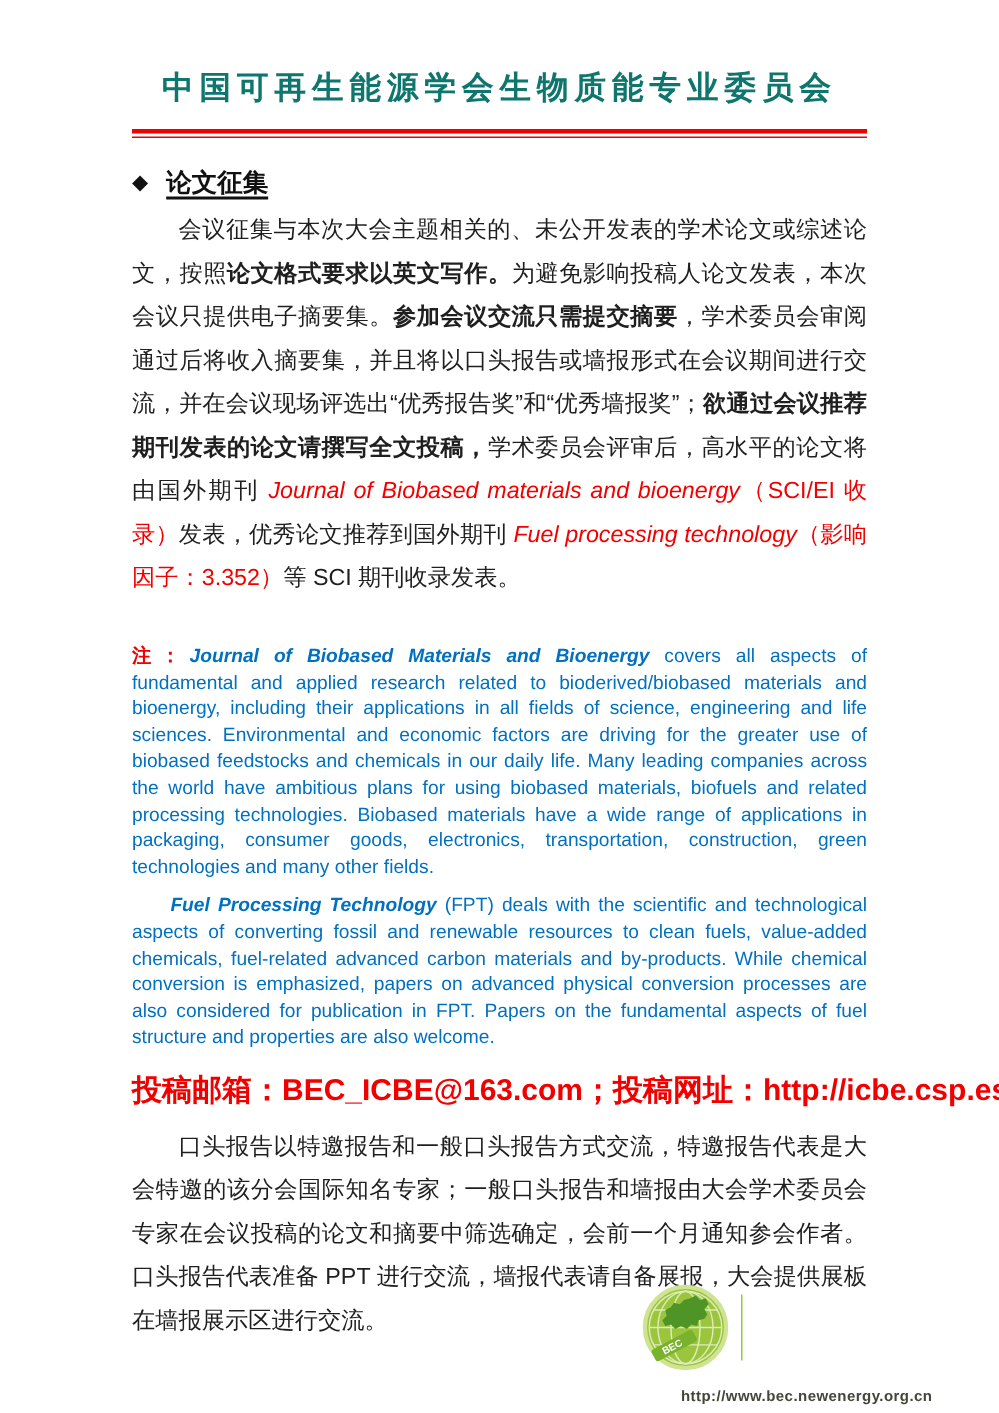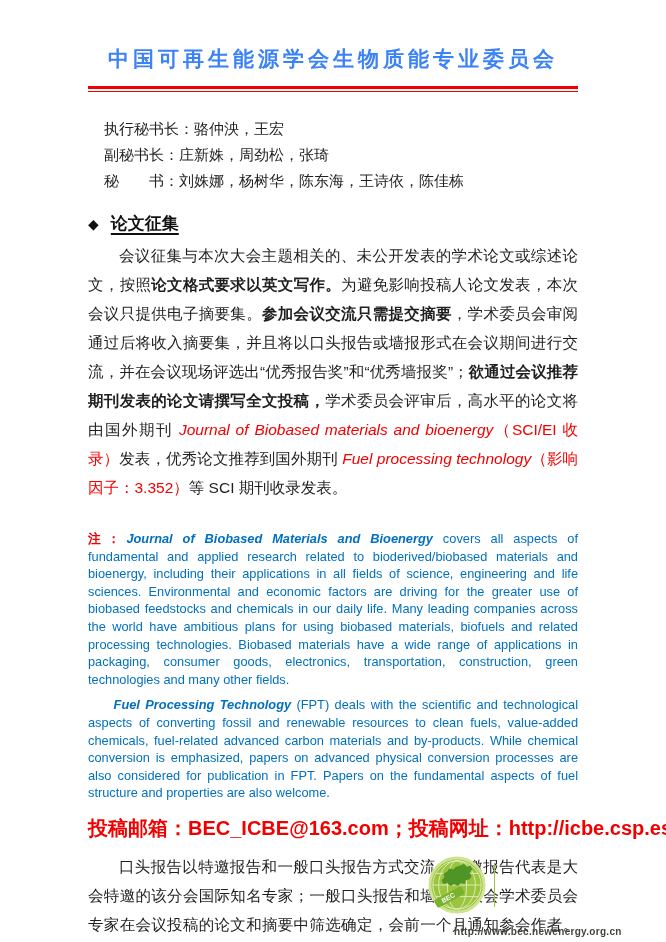--- a/index.html
+++ b/index.html
@@ -11,21 +11,21 @@
     padding:44px 88px 0 88px;
     font-family:"Liberation Sans","DejaVu Sans",sans-serif;
     color:#1f1f1f;
     overflow:hidden;
   }
   
   .doc-title{
     margin:0;
     font-size:21px;
     font-weight:bold;
-    color:#3b82f6;
+    color:#0f766e;
     text-align:center;
     letter-spacing:4px;
     line-height:30px;
     white-space:nowrap;
   }
   .double-rule{
     margin-top:12px;
     height:2px;
     border-top:3px solid #f20000;
     border-bottom:1px solid #f20000;
@@ -93,25 +93,20 @@
   }
 </style>
 </head>
 <body>
 
 <div class="page">
 
   <h1 class="doc-title">中国可再生能源学会生物质能专业委员会</h1>
   <div class="double-rule"></div>
 
-  <div class="secretariat">
-    <p>执行秘书长：骆仲泱，王宏</p>
-    <p>副秘书长：庄新姝，周劲松，张琦</p>
-    <p>秘　　书：刘姝娜，杨树华，陈东海，王诗依，陈佳栋</p>
-  </div>
 
   <div class="sec-head">
     <span class="bullet">◆</span>
     <span class="sec-title">论文征集</span>
   </div>
 
   <p class="body-para"><span class="seg-plain">会议征集与本次大会主题相关的、未公开发表的学术论文或综述论文，按照</span><span class="seg-b">论文格式要求以英文写作。</span><span class="seg-plain">为避免影响投稿人论文发表，本次会议只提供电子摘要集。</span><span class="seg-b">参加会议交流只需提交摘要</span><span class="seg-plain">，学术委员会审阅通过后将收入摘要集，并且将以口头报告或墙报形式在会议期间进行交流，并在会议现场评选出“优秀报告奖”和“优秀墙报奖”；</span><span class="seg-b">欲通过会议推荐期刊发表的论文请撰写全文投稿，</span><span class="seg-plain">学术委员会评审后，高水平的论文将由国外期刊 </span><span class="seg-ri">Journal of Biobased materials and bioenergy</span><span class="seg-r">（SCI/EI 收录）</span><span class="seg-plain">发表，优秀论文推荐到国外期刊 </span><span class="seg-ri">Fuel processing technology</span><span class="seg-r">（影响因子：3.352）</span><span class="seg-plain">等 SCI 期刊收录发表。</span></p>
 
   <p class="note"><span class="seg-rb">注：</span><span class="seg-bi">Journal of Biobased Materials and Bioenergy</span><span class="seg-plain"> covers all aspects of fundamental and applied research related to bioderived/biobased materials and bioenergy, including their applications in all fields of science, engineering and life sciences. Environmental and economic factors are driving for the greater use of biobased feedstocks and chemicals in our daily life. Many leading companies across the world have ambitious plans for using biobased materials, biofuels and related processing technologies. Biobased materials have a wide range of applications in packaging, consumer goods, electronics, transportation, construction, green technologies and many other fields.</span></p>
 

